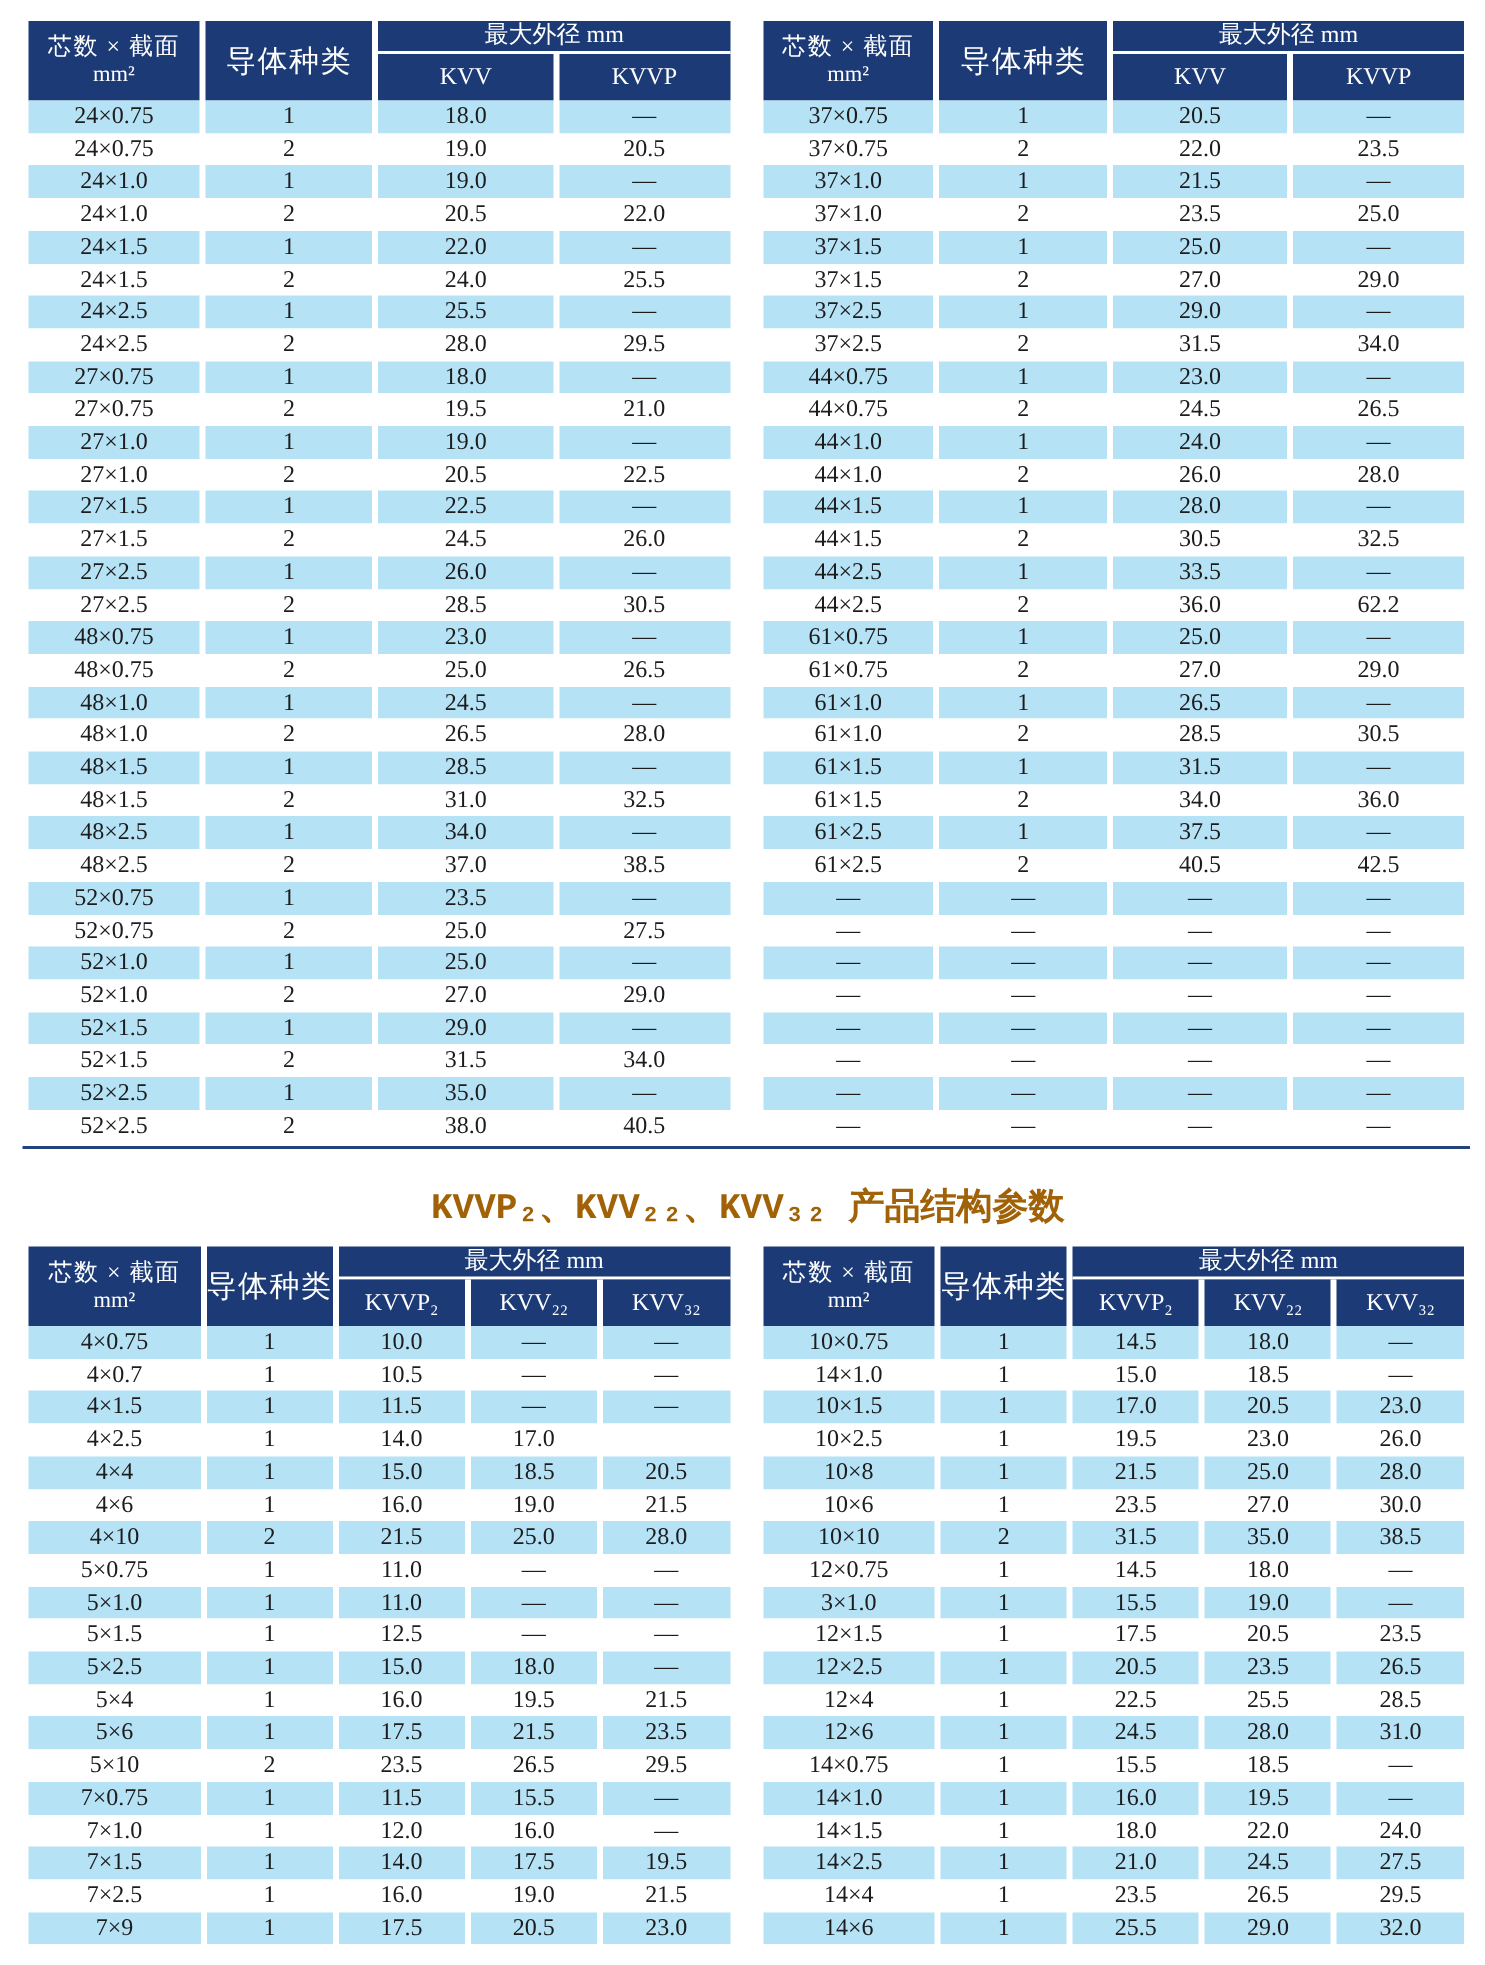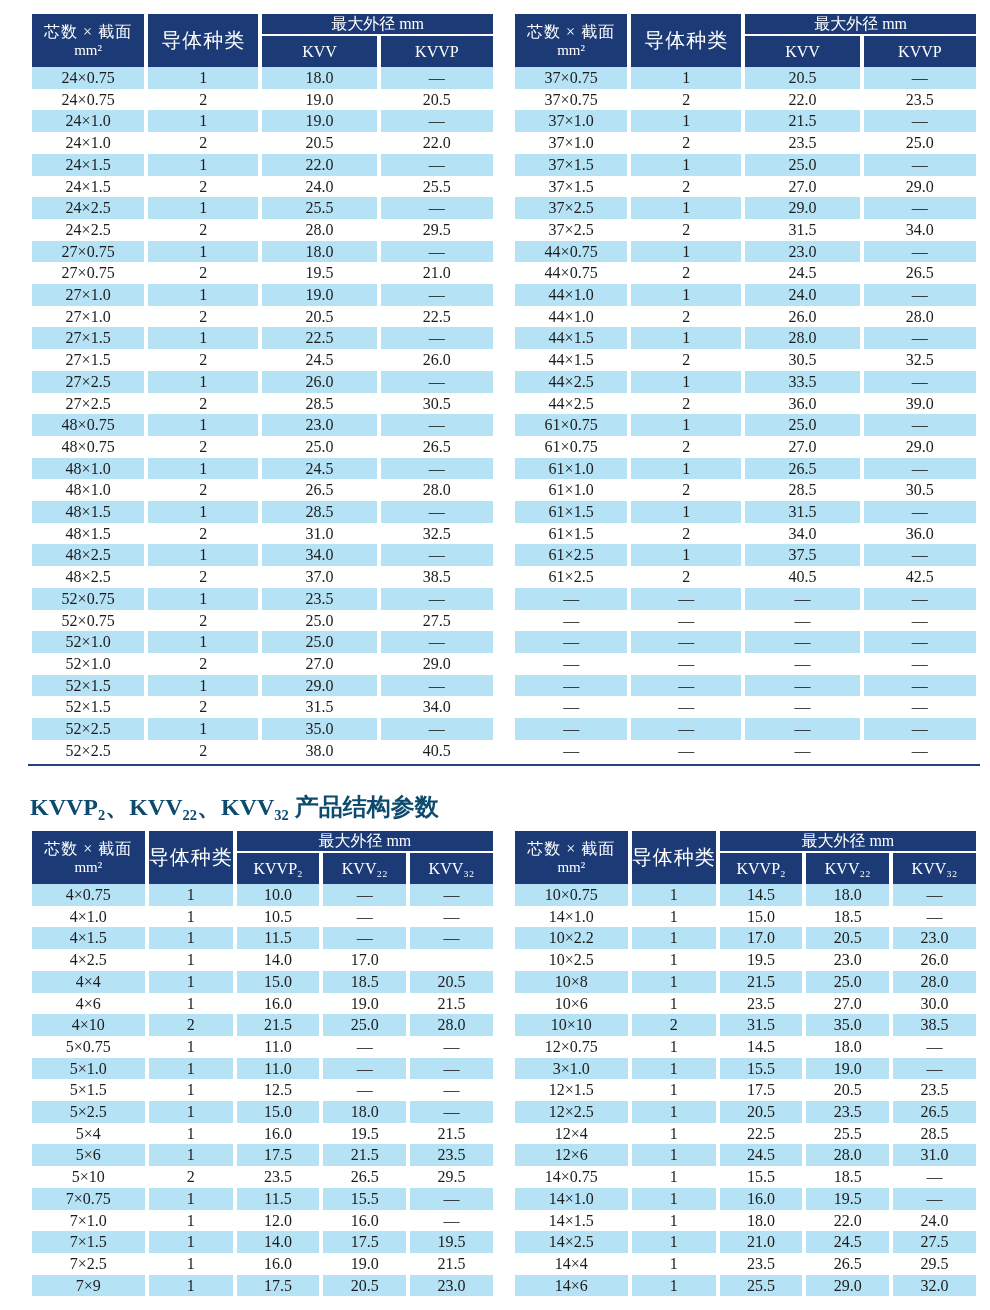--- a/index.html
+++ b/index.html
@@ -8,21 +8,21 @@
     background: #ffffff;
   }
   body {
     width: 990px;
     height: 1310px;
     overflow: hidden;
     font-family: "Liberation Serif", "DejaVu Serif", serif;
     color: #1c1c1c;
   }
   .page {
-    padding: 14px 10px 0 28px;
+    padding: 14px 10px 0 15px;
     box-sizing: border-box;
   }
   .half-tables {
     display: flex;
     gap: 14px;
   }
   table.spec-table {
     flex: 1 1 0;
     border-collapse: separate;
     border-spacing: 4px 0;
@@ -68,22 +68,23 @@
   .table-bottom-rule {
     height: 2.5px;
     background: #24427c;
     margin-top: 2px;
   }
   .section-title {
     margin: 28px 0 11px 2px;
     font-size: 24px;
     line-height: 26px;
     font-weight: bold;
-    color: #0c4a6e;
-    font-family: Liberation Serif, serif;
+    color: #a16207;
+    font-family: Liberation Mono, monospace;
+    text-align: center;
   }
 </style>
 </head>
 <body>
 
 <div class="page">
 
   <div class="table-block">
     <div class="half-tables">
       <table class="spec-table t1" id="table1-left">
@@ -411,21 +412,21 @@
             <tr>
               <td>44×2.5</td>
               <td>1</td>
               <td>33.5</td>
               <td>—</td>
             </tr>
             <tr>
               <td>44×2.5</td>
               <td>2</td>
               <td>36.0</td>
-              <td>39.0</td>
+              <td>62.2</td>
             </tr>
             <tr>
               <td>61×0.75</td>
               <td>1</td>
               <td>25.0</td>
               <td>—</td>
             </tr>
             <tr>
               <td>61×0.75</td>
               <td>2</td>
@@ -551,21 +552,21 @@
           </thead>
           <tbody>
             <tr>
               <td>4×0.75</td>
               <td>1</td>
               <td>10.0</td>
               <td>—</td>
               <td>—</td>
             </tr>
             <tr>
-              <td>4×1.0</td>
+              <td>4×0.7</td>
               <td>1</td>
               <td>10.5</td>
               <td>—</td>
               <td>—</td>
             </tr>
             <tr>
               <td>4×1.5</td>
               <td>1</td>
               <td>11.5</td>
               <td>—</td>
@@ -717,21 +718,21 @@
               <td>—</td>
             </tr>
             <tr>
               <td>14×1.0</td>
               <td>1</td>
               <td>15.0</td>
               <td>18.5</td>
               <td>—</td>
             </tr>
             <tr>
-              <td>10×2.2</td>
+              <td>10×1.5</td>
               <td>1</td>
               <td>17.0</td>
               <td>20.5</td>
               <td>23.0</td>
             </tr>
             <tr>
               <td>10×2.5</td>
               <td>1</td>
               <td>19.5</td>
               <td>23.0</td>

